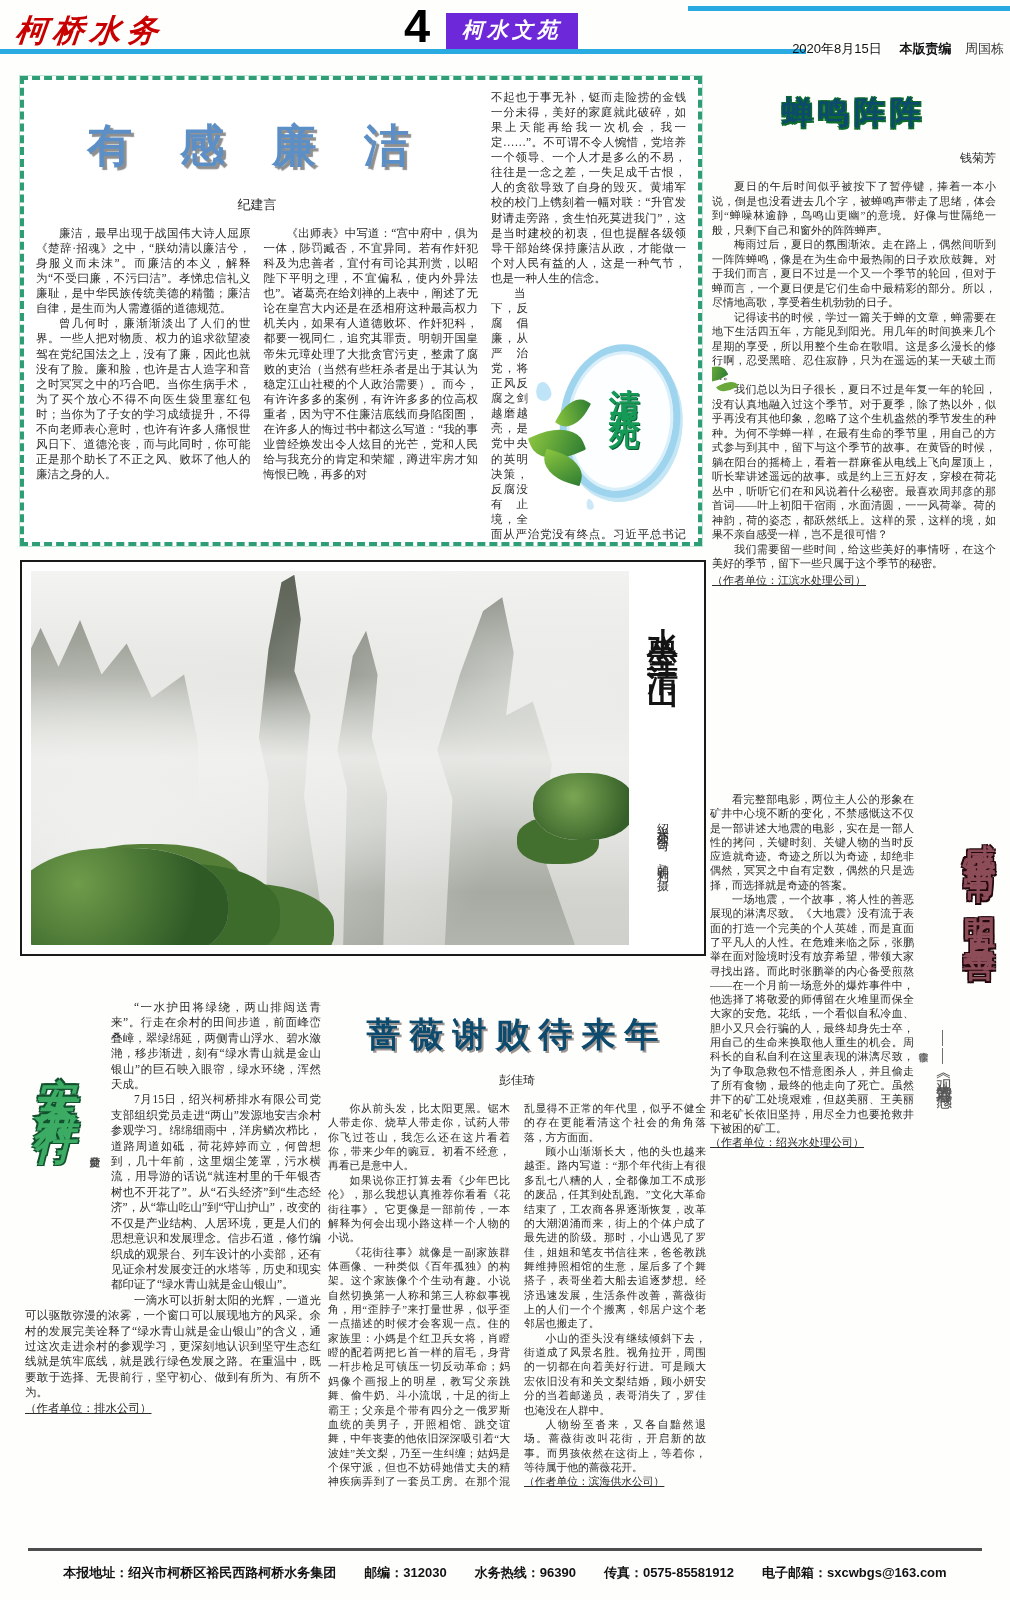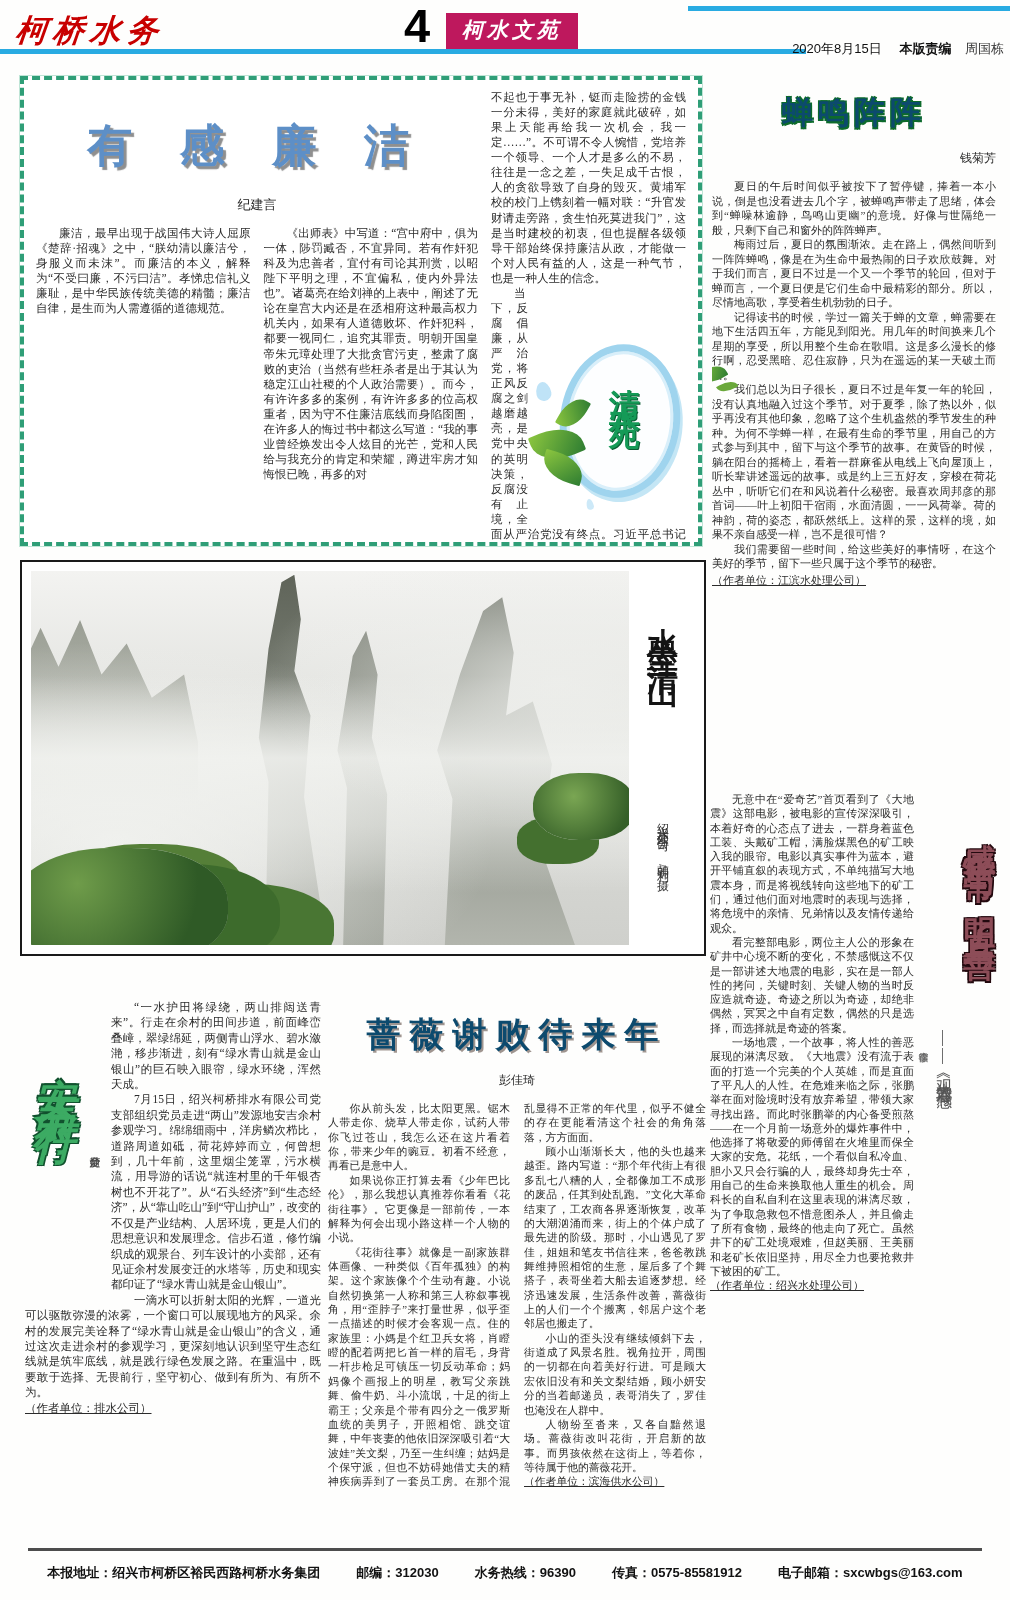--- a/index.html
+++ b/index.html
@@ -6,21 +6,21 @@
   html,body { background:#ffffff; }
   .page { position:relative; width:1010px; height:1600px; background:#fefefd; overflow:hidden;
           font-family:"Liberation Serif","DejaVu Serif",serif; color:#2b2b2b; margin:0 auto; }
 
   
   .header { position:absolute; left:0; top:0; width:1010px; height:62px; }
   .masthead { position:absolute; left:16px; top:10px; font-size:31px; font-weight:bold; font-style:italic;
               color:#c80000; letter-spacing:6px; transform:skewX(-6deg); }
   .pagenum { position:absolute; left:404px; top:2px; font-family:"Liberation Sans","DejaVu Sans",sans-serif;
              font-size:47px; font-weight:900; color:#000; line-height:1; }
-  .section-badge { position:absolute; left:446px; top:13px; background:#be185d; color:#fff;
+  .section-badge { position:absolute; left:446px; top:13px; background:#6d28d9; color:#fff;
                    font-family:"Liberation Sans","DejaVu Sans",sans-serif; font-weight:bold; font-style:italic;
                    font-size:21px; letter-spacing:4px; padding:3px 16px 5px; }
   .cyan-top { position:absolute; left:688px; top:6px; width:322px; height:5px; background:#29abe2; }
   .cyan-bottom { position:absolute; left:0; top:49px; width:806px; height:5px; background:#29abe2; }
   .date-line { position:absolute; right:6px; top:40px; font-family:"Liberation Sans","DejaVu Sans",sans-serif;
                font-size:13px; color:#111; }
   .date-line .b { font-weight:bold; margin-left:14px; }
   .date-line .ed { margin-left:10px; color:#333; }
 
   
@@ -124,21 +124,21 @@
               color:#8d4d58; letter-spacing:7px;
               text-shadow:1.5px 1.5px 0 #23090e,-1.5px -1.5px 0 #23090e,1.5px -1.5px 0 #23090e,-1.5px 1.5px 0 #23090e; }
   .eq-subtitle { position:absolute; right:48px; top:238px; writing-mode:vertical-rl; font-size:16px; color:#555; letter-spacing:2px; }
   .eq-author { position:absolute; right:72px; top:252px; writing-mode:vertical-rl; font-size:10px; color:#666; }
   .art-eq .bt { font-size:11px; line-height:1.3; }
   .art-eq .attribution { font-size:11px; }
 
   
   .footer { position:absolute; left:0; top:1548px; width:1010px; }
   .footer-rule { margin:0 28px; height:3px; background:#4d4d4d; }
-  .footer-row { display:flex; justify-content:center; gap:36px; margin-top:13px;
+  .footer-row { display:flex; justify-content:center; gap:28px; margin-top:13px;
                 font-family:"Liberation Sans","DejaVu Sans",sans-serif; font-size:13px; font-weight:bold; color:#111; }
 </style>
 </head>
 <body>
 
 <div class="page">
 
   <div class="header">
     <div class="masthead">柯桥水务</div>
     <div class="pagenum">4</div>
@@ -152,20 +152,21 @@
     </div>
   </div>
 
   <div class="box-integrity">
     <div class="integrity-left">
       <div class="integrity-title">有 感 廉 洁</div>
       <div class="integrity-author">纪建言</div>
       <div class="integrity-cols bt">
         <div class="col">
           <p>廉洁，最早出现于战国伟大诗人屈原《楚辞·招魂》之中，“朕幼清以廉洁兮，身服义而未沫”。而廉洁的本义，解释为“不受曰廉，不污曰洁”。孝悌忠信礼义廉耻，是中华民族传统美德的精髓；廉洁自律，是生而为人需遵循的道德规范。</p>
+          <p>曾几何时，廉渐渐淡出了人们的世界。一些人把对物质、权力的追求欲望凌驾在党纪国法之上，没有了廉，因此也就没有了脸。廉和脸，也许是古人造字和音之时冥冥之中的巧合吧。当你生病手术，为了买个放心不得不向医生袋里塞红包时；当你为了子女的学习成绩提升，不得不向老师表心意时，也许有许多人痛恨世风日下、道德沦丧，而与此同时，你可能正是那个助长了不正之风、败坏了他人的廉洁之身的人。</p>
         </div>
         <div class="col">
           <p>《出师表》中写道：“宫中府中，俱为一体，陟罚臧否，不宜异同。若有作奸犯科及为忠善者，宜付有司论其刑赏，以昭陛下平明之理，不宜偏私，使内外异法也”。诸葛亮在给刘禅的上表中，阐述了无论在皇宫大内还是在丞相府这种最高权力机关内，如果有人道德败坏、作奸犯科，都要一视同仁，追究其罪责。明朝开国皇帝朱元璋处理了大批贪官污吏，整肃了腐败的吏治（当然有些枉杀者是出于其认为稳定江山社稷的个人政治需要）。而今，有许许多多的案例，有许许多多的位高权重者，因为守不住廉洁底线而身陷囹圄，在许多人的悔过书中都这么写道：“我的事业曾经焕发出令人炫目的光芒，党和人民给与我充分的肯定和荣耀，蹲进牢房才知悔恨已晚，再多的对</p>
         </div>
       </div>
     </div>
     <div class="integrity-right bt">
       <p style="text-indent:0">不起也于事无补，铤而走险捞的金钱一分未得，美好的家庭就此破碎，如果上天能再给我一次机会，我一定……”。不可谓不令人惋惜，党培养一个领导、一个人才是多么的不易，往往是一念之差，一失足成千古恨，人的贪欲导致了自身的毁灭。黄埔军校的校门上镌刻着一幅对联：“升官发财请走旁路，贪生怕死莫进我门”，这是当时建校的初衷，但也提醒各级领导干部始终保持廉洁从政，才能做一个对人民有益的人，这是一种气节，也是一种人生的信念。</p>
       <div class="seal">
         <div class="seal-ring"></div>
@@ -241,21 +242,20 @@
     </div>
   </div>
 
   <div class="art-eq">
     <div class="eq-titleblock">
       <div class="eq-title">感悟平与常　明了真与善</div>
       <div class="eq-subtitle">——观《大地震》有感</div>
       <div class="eq-author">徐李霞</div>
     </div>
     <div class="bt">
-      <p>无意中在“爱奇艺”首页看到了《大地震》这部电影，被电影的宣传深深吸引，本着好奇的心态点了进去，一群身着蓝色工装、头戴矿工帽，满脸煤黑色的矿工映入我的眼帘。电影以真实事件为蓝本，避开平铺直叙的表现方式，不单纯描写大地震本身，而是将视线转向这些地下的矿工们，通过他们面对地震时的表现与选择，将危境中的亲情、兄弟情以及友情传递给观众。</p>
       <p>看完整部电影，两位主人公的形象在矿井中心境不断的变化，不禁感慨这不仅是一部讲述大地震的电影，实在是一部人性的拷问，关键时刻、关键人物的当时反应造就奇迹。奇迹之所以为奇迹，却绝非偶然，冥冥之中自有定数，偶然的只是选择，而选择就是奇迹的答案。</p>
       <p>一场地震，一个故事，将人性的善恶展现的淋漓尽致。《大地震》没有流于表面的打造一个完美的个人英雄，而是直面了平凡人的人性。在危难来临之际，张鹏举在面对险境时没有放弃希望，带领大家寻找出路。而此时张鹏举的内心备受煎熬——在一个月前一场意外的爆炸事件中，他选择了将敬爱的师傅留在火堆里而保全大家的安危。花纸，一个看似自私冷血、胆小又只会行骗的人，最终却身先士卒，用自己的生命来换取他人重生的机会。周科长的自私自利在这里表现的淋漓尽致，为了争取急救包不惜意图杀人，并且偷走了所有食物，最终的他走向了死亡。虽然井下的矿工处境艰难，但赵美丽、王美丽和老矿长依旧坚持，用尽全力也要抢救井下被困的矿工。</p>
       <p class="attribution">（作者单位：绍兴水处理公司）</p>
     </div>
   </div>
 
   <div class="footer">
     <div class="footer-rule"></div>
     <div class="footer-row">
       <span>本报地址：绍兴市柯桥区裕民西路柯桥水务集团</span>

